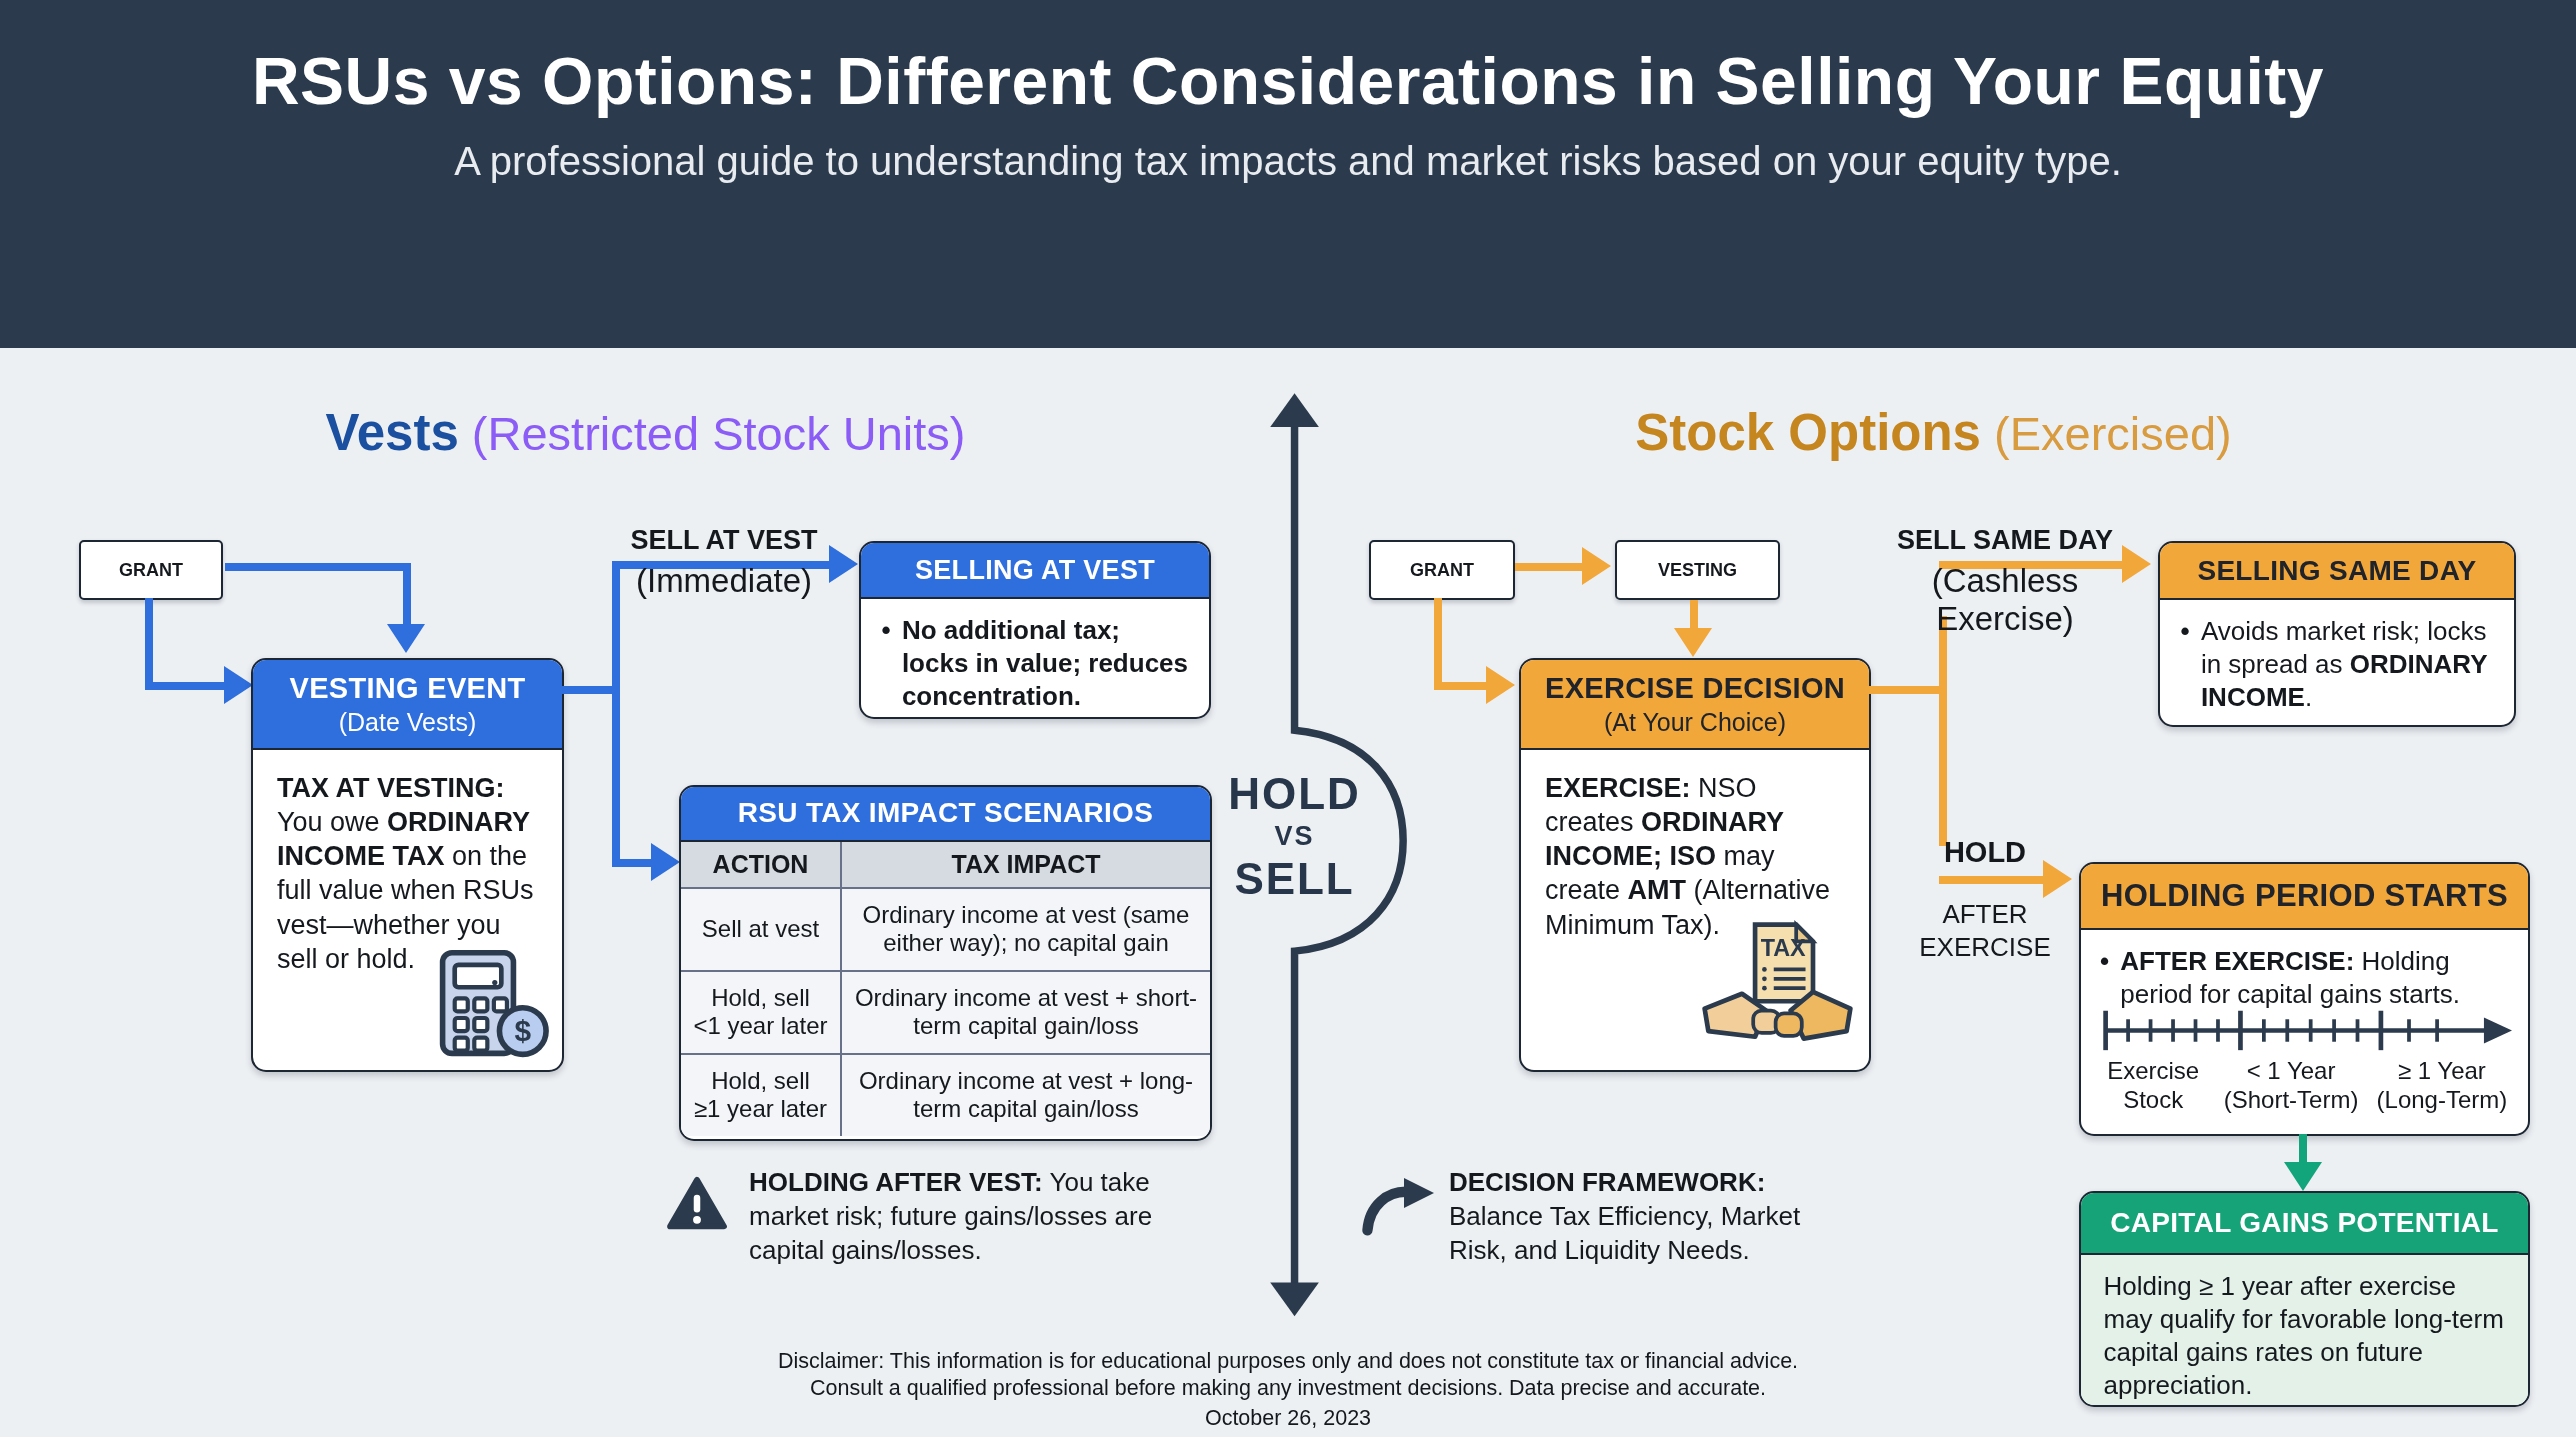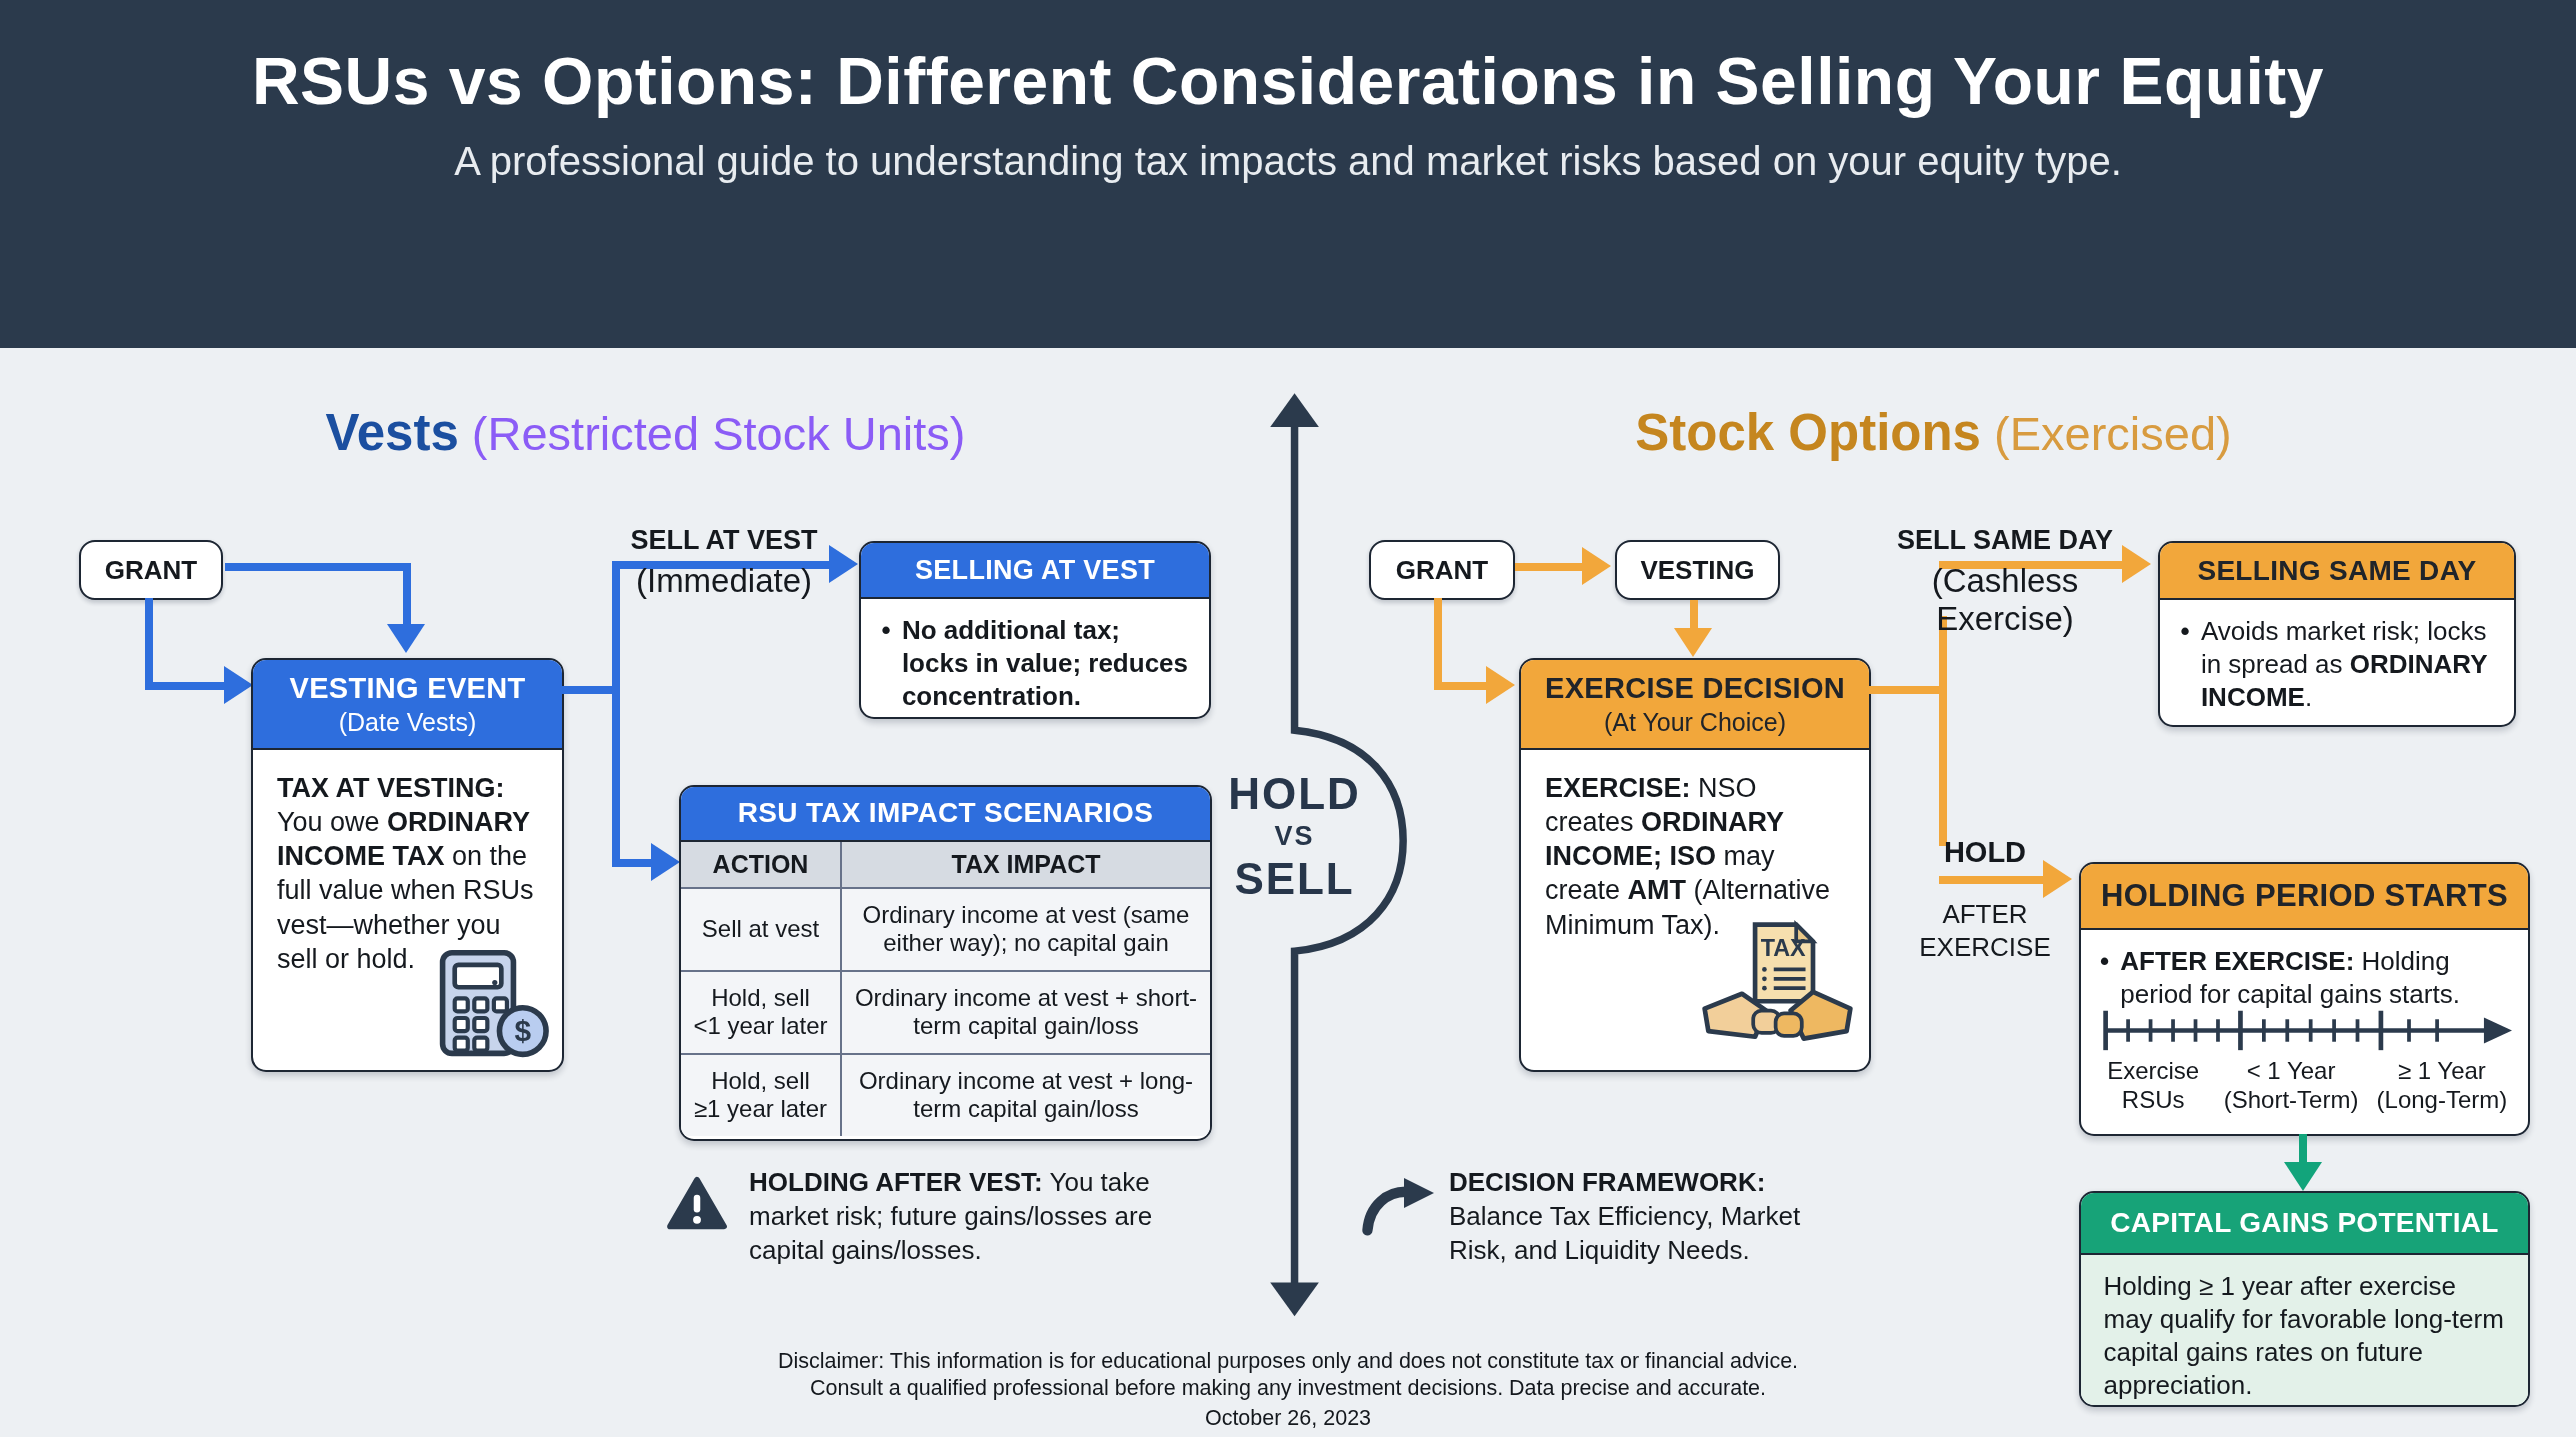--- a/index.html
+++ b/index.html
@@ -12,22 +12,22 @@
   .hdr .t2{margin-top:15px;font-size:57px;font-weight:400;}
   .hdr .sub{margin-top:20px;font-size:40px;font-weight:400;color:#e8ecf0;}
 
   
   .sec-head{position:absolute;text-align:center;font-size:47px;white-space:nowrap;}
   .sec-head .strong{font-weight:700;font-size:51px;}
   .sec-head.l .strong{color:#1b4fa0;} .sec-head.l .rest{color:#8b5cf6;}
   .sec-head.r .strong{color:#c5861f;} .sec-head.r .rest{color:#d89b3f;}
 
   
-  .wbox{position:absolute;background:#fff;border:2.8px solid #1d2633;border-radius:16px;
-        display:flex;align-items:center;justify-content:center;font-weight:700;font-size:26px;
+  .wbox{position:absolute;background:#fff;border:2.8px solid #1d2633;border-radius:5px;
+        display:flex;align-items:center;justify-content:center;font-weight:700;font-size:18px;
         box-shadow:0 2.8px 4.7px rgba(25,35,55,.2);}
 
   
   .card{position:absolute;background:#fff;border:2.8px solid #1d2633;border-radius:15px;overflow:hidden;
         box-shadow:0 3.7px 6.6px rgba(25,35,55,.2);}
   .card-hdr{border-bottom:2.8px solid #1d2633;text-align:center;padding:12px 5.6px 11.2px;}
   .card-hdr.blue{background:#2e6edd;color:#fff;}
   .card-hdr.orange{background:#f2a73b;color:#20242a;}
   .card-hdr.green{background:#17a378;color:#fff;}
   .card-hdr .ttl{font-size:29px;font-weight:700;letter-spacing:0.3px;}
@@ -288,21 +288,21 @@
           <line x1="225" y1="14" x2="225" y2="38"></line>
         <line x1="250" y1="14" x2="250" y2="38"></line>
           <line x1="275" y1="14" x2="275" y2="38"></line>
         <line x1="330" y1="14" x2="330" y2="38"></line>
           <line x1="360" y1="14" x2="360" y2="38"></line>
       </g>
     </svg>
     <div class="tl-labels">
       <div>
         <div>Exercise</div>
-        <div>RSUs</div>
+        <div>Stock</div>
       </div>
       <div>
         <div>&lt; 1 Year</div>
         <div>(Short-Term)</div>
       </div>
       <div>
         <div>≥ 1 Year</div>
         <div>(Long-Term)</div>
       </div>
     </div>

